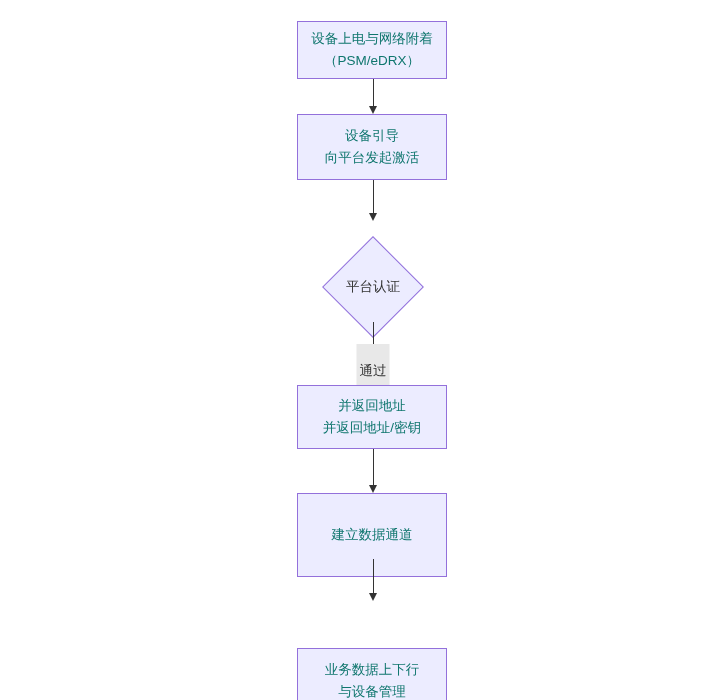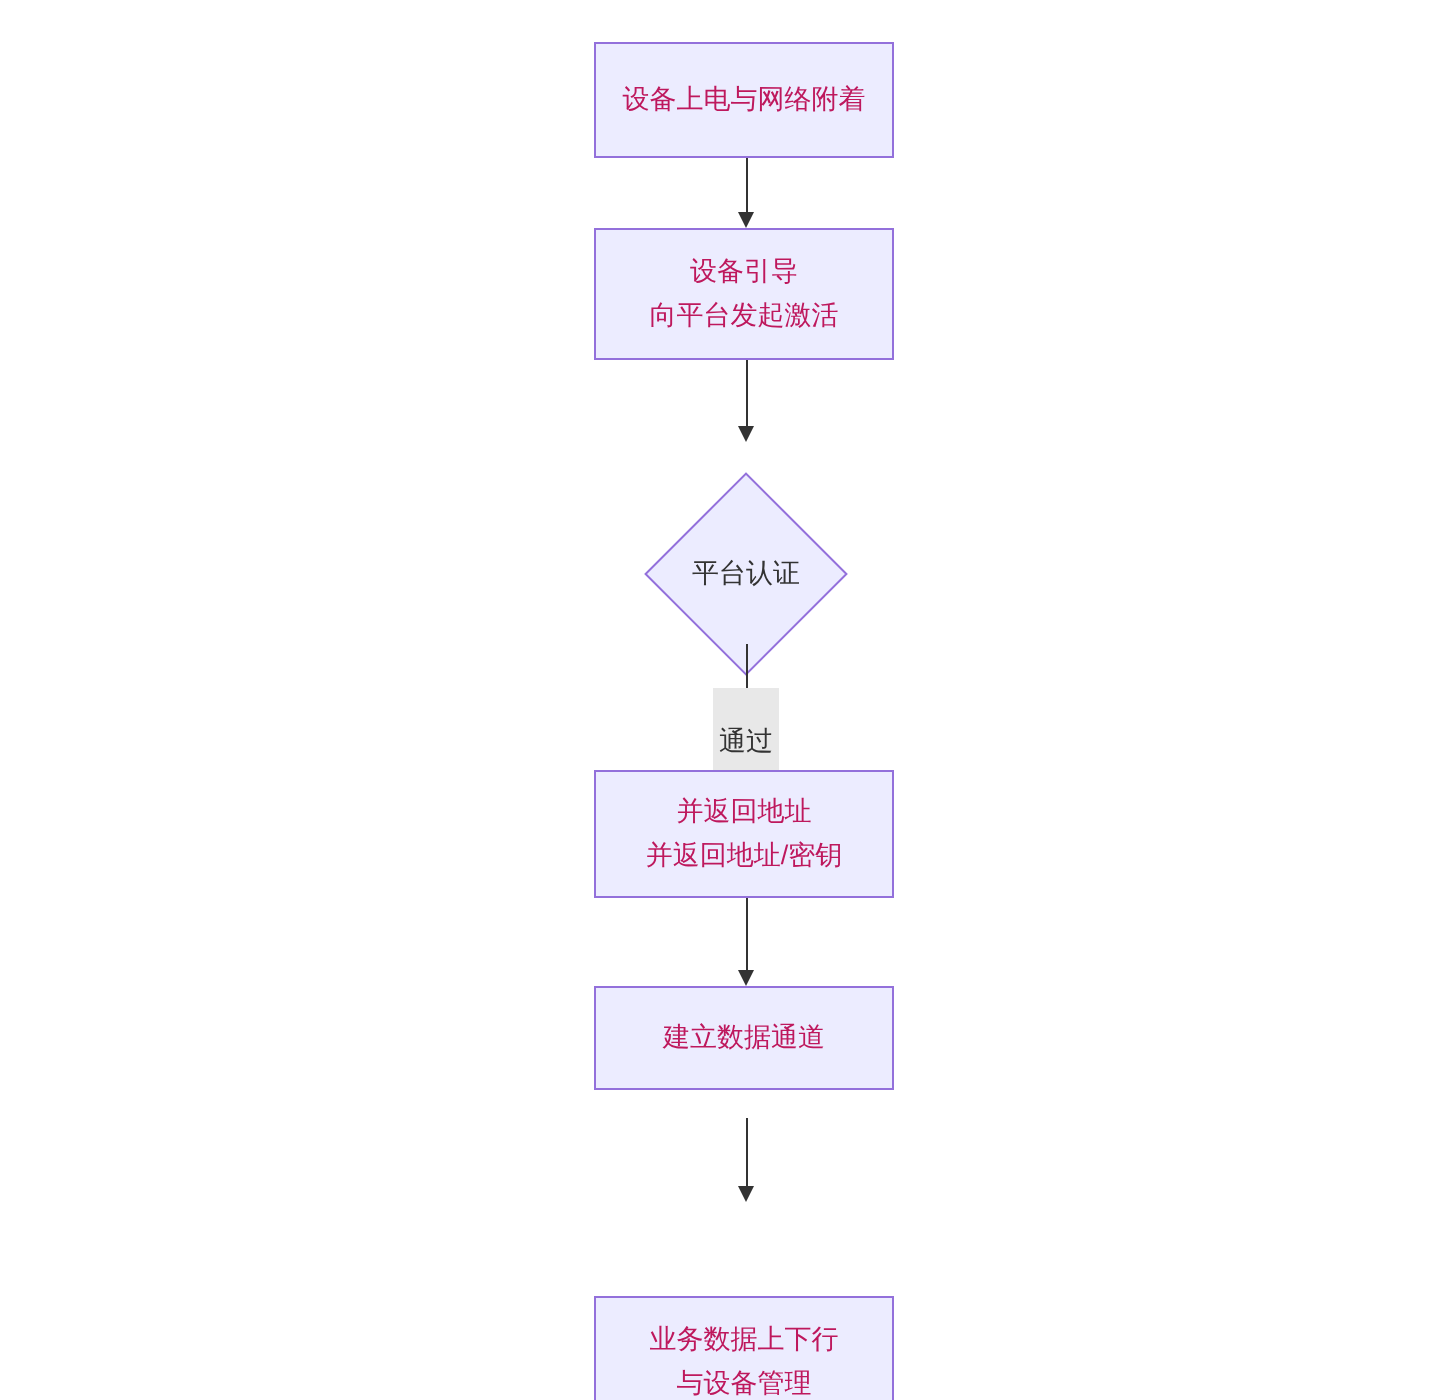--- a/index.html
+++ b/index.html
@@ -24,26 +24,26 @@
     box-sizing: border-box;
     background: #ececff;
     border: 1px solid #9370db;
     display: flex;
     flex-direction: column;
     align-items: center;
     justify-content: center;
     text-align: center;
     font-size: 13.5px;
     line-height: 22px;
-    color: #be185d;
+    color: #0f766e;
   }
   .node-power    { top: 21px;  height: 58px; }
   .node-boot     { top: 114px; height: 66px; }
   .node-register { top: 385px; height: 64px; }
-  .node-channel  { top: 493px; height: 52px; }
+  .node-channel  { top: 493px; height: 84px; }
   .node-business { top: 601px; height: 66px; margin-top: 47px; }
 
   
   .diamond-wrap {
     position: absolute;
     left: 322px;
     top: 236px;
     width: 102px;
     height: 102px;
     text-align: center;
@@ -113,20 +113,21 @@
     white-space: nowrap;
   }
 </style>
 </head>
 <body>
 
 <div class="canvas">
 
   <div class="node node-power">
     <div>设备上电与网络附着</div>
+    <div>（PSM/eDRX）</div>
   </div>
 
   <div class="edge edge-1">
     <div class="shaft"></div>
     <div class="head"></div>
   </div>
 
   <div class="node node-boot">
     <div>设备引导</div>
     <div>向平台发起激活</div>

